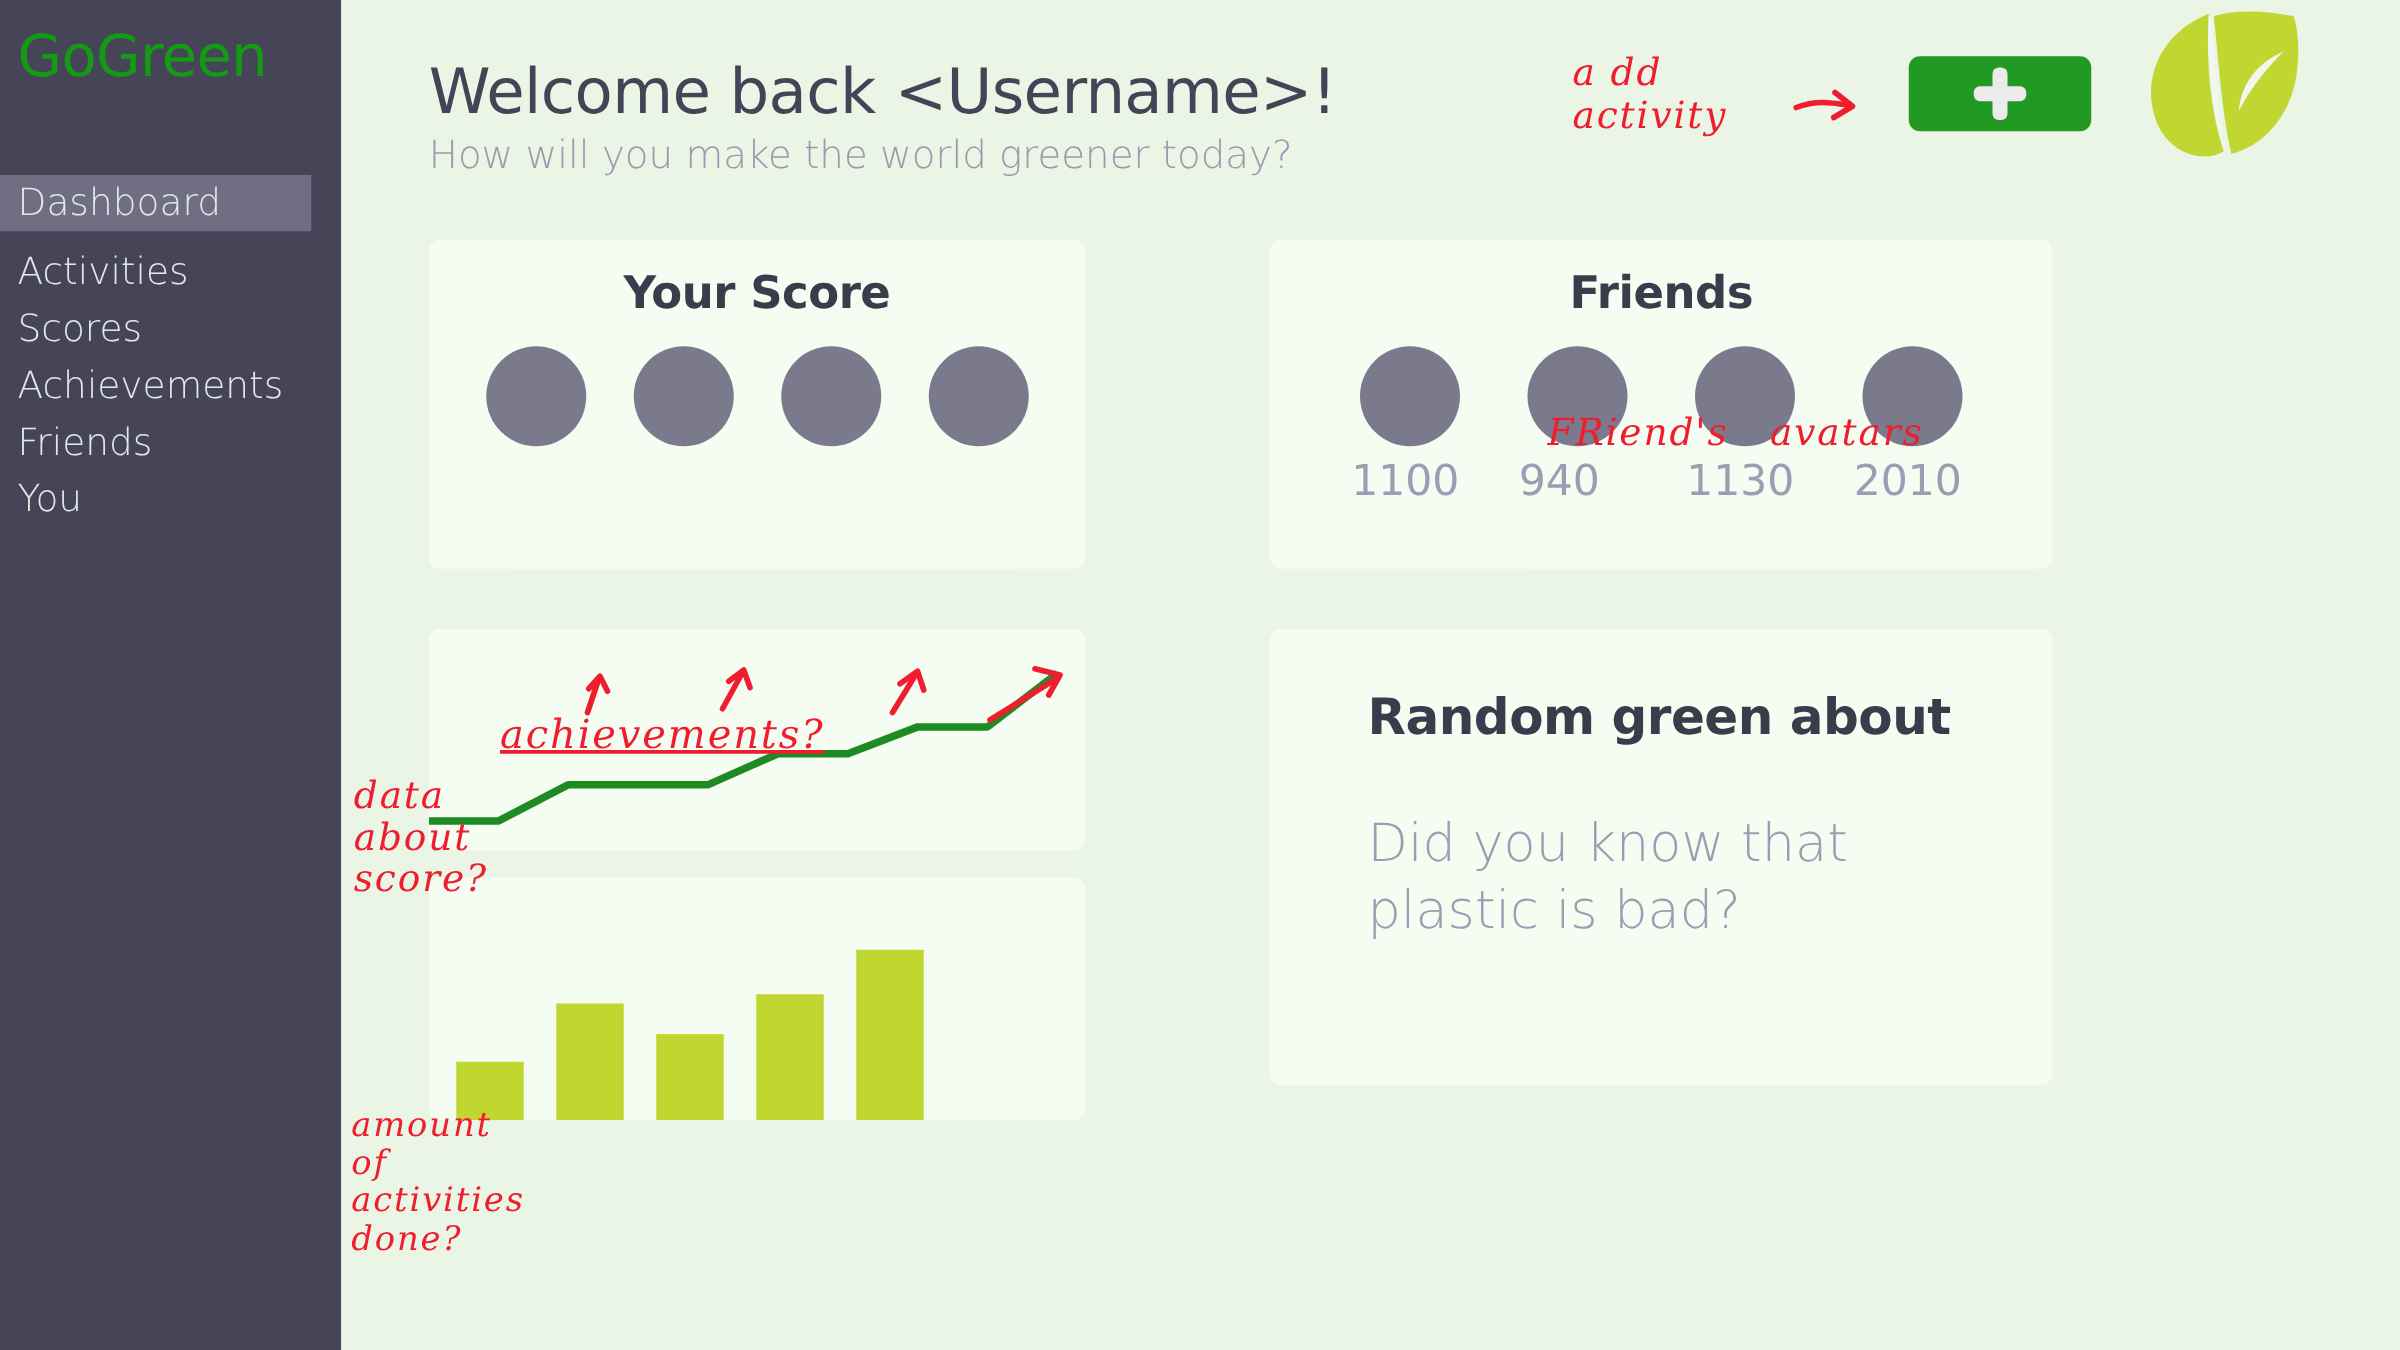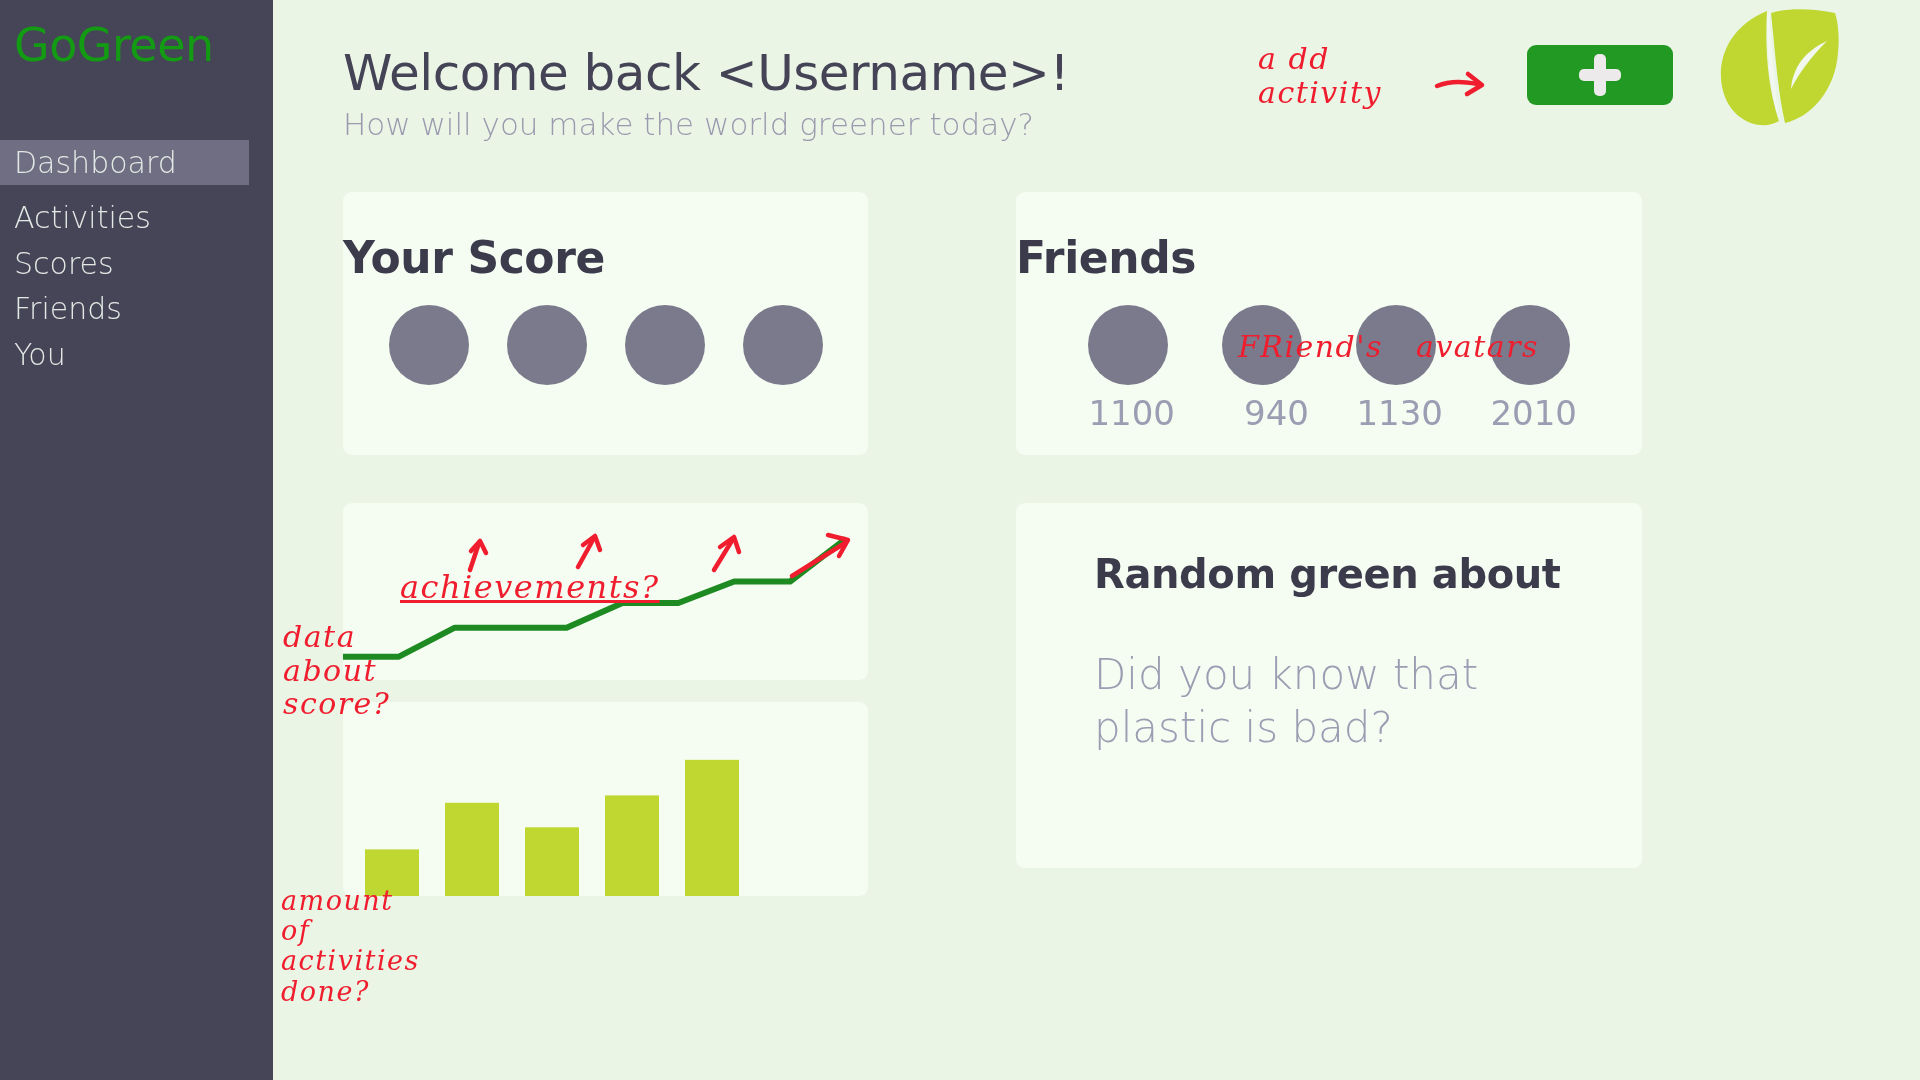--- a/index.html
+++ b/index.html
@@ -77,38 +77,38 @@
     background: #f5fcf2;
     border-radius: 9px;
   }
   #card-score   { left: 70px;  top: 192px; width: 525px; height: 263px; }
   #card-friends { left: 743px; top: 192px; width: 626px; height: 263px; }
   #card-line    { left: 70px;  top: 503px; width: 525px; height: 177px; overflow: hidden; }
   #card-bars    { left = 0; left: 70px;  top: 702px; width: 525px; height: 194px; overflow: hidden; }
   #card-fact    { left: 743px; top: 503px; width: 626px; height: 365px; }
 
   .card-title {
-    color: #3c3b4c;
-    font-size: 44px; font-weight: 700;
-    margin-top: 40px; letter-spacing: -0.4px;
+    text-align: center; color: #3c3b4c;
+    font-size: 36px; font-weight: 700;
+    margin-top: 22px; letter-spacing: -0.4px;
   }
   #score-value {
     text-align: center; color: #9c9cb2;
     font-size: 40px; font-weight: 400; margin-top: 12px;
   }
   .avatar-row {
     display: flex; justify-content: center;
     gap: 38px; margin-top: 22px;
   }
   .avatar {
     width: 80px; height: 80px; border-radius: 50%;
     background: #7b7a8c;
   }
   #friends-avatars { display: flex; justify-content: center; gap: 40px; margin-top: 22px; }
-  .friend-cell { width: 94px; text-align: right; }
+  .friend-cell { width: 94px; text-align: left; }
   .friend-cell .avatar { margin: 0 auto; }
   .friend-score {
     margin-top: 8px; color: #9c9cb2;
     font-size: 34px; font-weight: 400;
   }
 
   
   #fact-title {
     color: #3c3b4c; font-size: 40px; font-weight: 700;
     padding: 48px 0 0 78px; letter-spacing: -0.4px;
@@ -143,20 +143,23 @@
   <nav id="nav">
     <div class="nav-item active">
       <span>Dashboard</span>
     </div>
     <div class="nav-gap"></div>
     <div class="nav-item">
       <span>Activities</span>
     </div>
     <div class="nav-item">
       <span>Scores</span>
+    </div>
+    <div class="nav-item">
+      <span>Achievements</span>
     </div>
     <div class="nav-item">
       <span>Friends</span>
     </div>
     <div class="nav-item">
       <span>You</span>
     </div>
   </nav>
 </aside>
 

